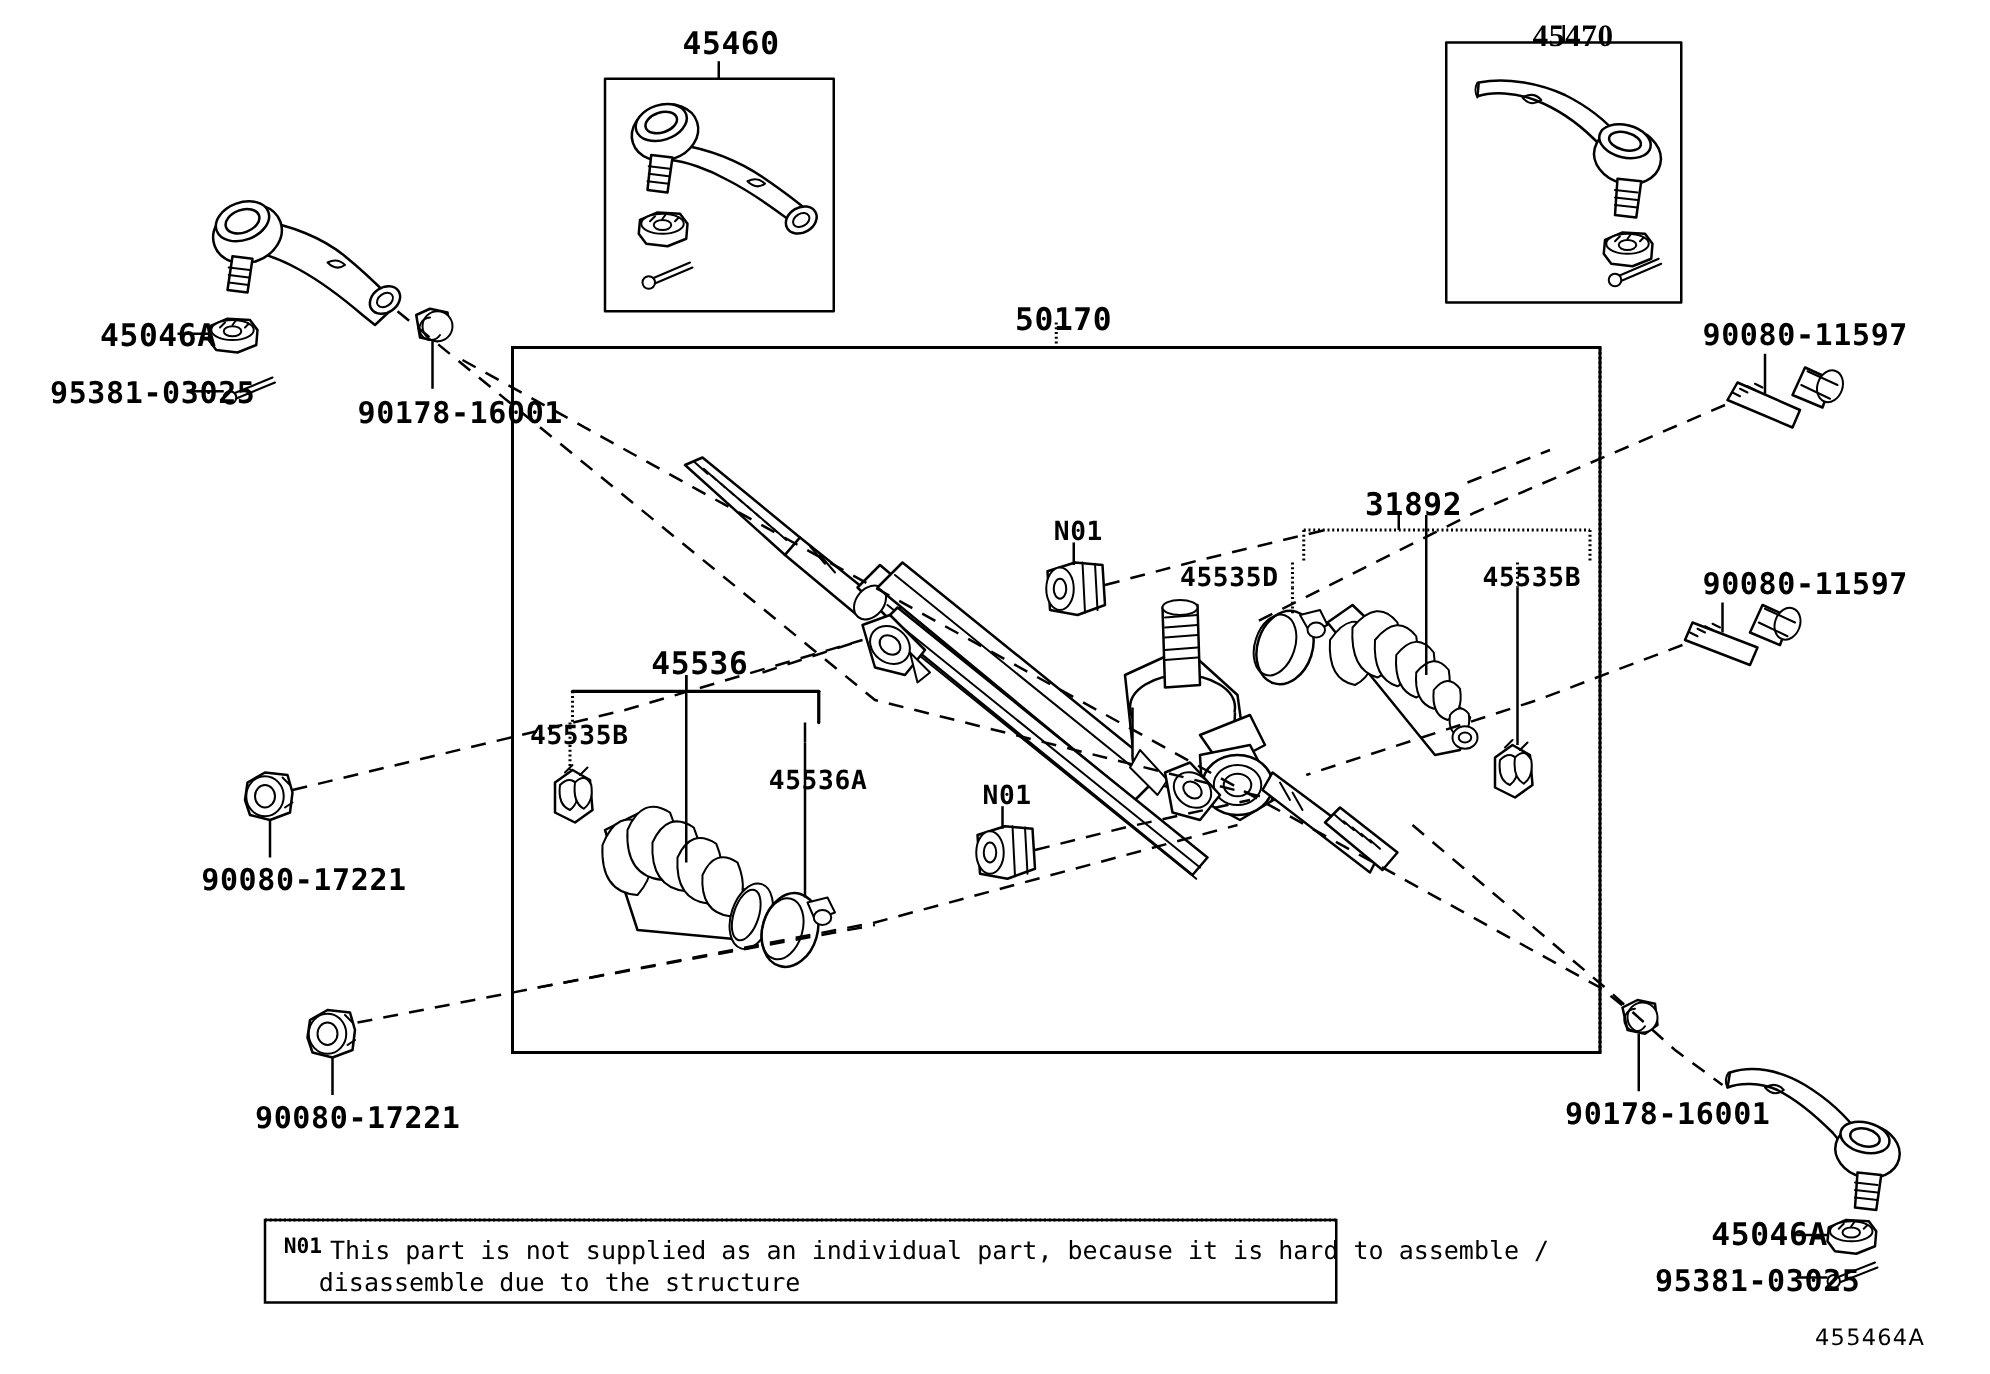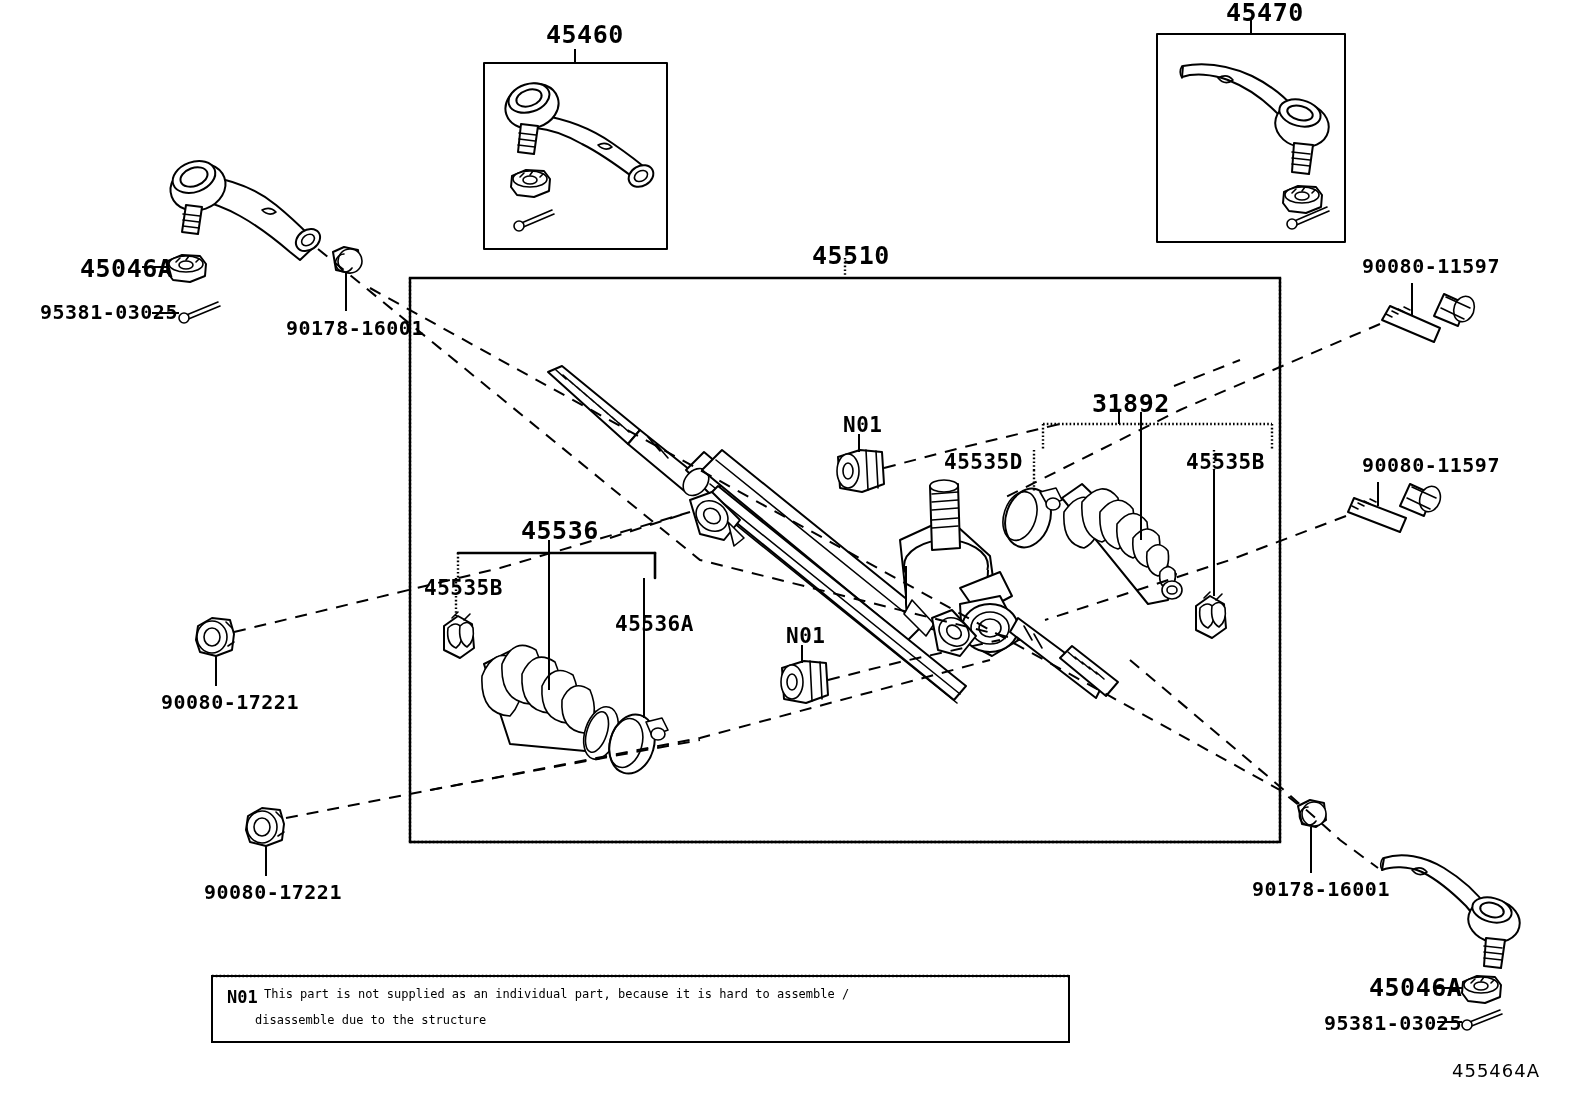--- a/index.html
+++ b/index.html
@@ -25,25 +25,25 @@
   .lbl {
     position: absolute;
     color: #000;
     font-family: "DejaVu Sans Mono", "Liberation Mono", monospace;
     font-weight: bold;
     white-space: pre;
     line-height: 1;
   }
   .lbl-lg { font-size: 25px; letter-spacing: 0.5px; }
   .lbl-md { font-size: 21px; letter-spacing: 0.5px; }
-  .lbl-sm { font-size: 20px; letter-spacing: 0.5px; }
+  .lbl-sm { font-size: 24px; letter-spacing: 0.5px; }
   .note-text {
     position: absolute;
     font-family: "DejaVu Sans Mono", "Liberation Mono", monospace;
-    font-size: 12px;
+    font-size: 20px;
     color: #000;
     white-space: pre;
     line-height: 1.45;
   }
   .note-tag {
     position: absolute;
     font-family: "DejaVu Sans Mono", "Liberation Mono", monospace;
     font-size: 17px;
     font-weight: bold;
     color: #000;
@@ -432,22 +432,22 @@
       <line x1="644" y1="578" x2="644" y2="594" class="leader"></line>
     </g>
 
     <g>
       <rect x="212" y="976" width="857" height="66" fill="#fff" stroke="#000" stroke-width="2"></rect>
       <line x1="212" y1="976" x2="1069" y2="976" class="dotted"></line>
     </g>
   </svg>
 
   <div class="lbl lbl-lg" style="left:546px; top:22px;">45460</div>
-  <div class="lbl lbl-lg" style="left:1226px; top:0px;">45470</div>
-  <div class="lbl lbl-lg" style="left:812px; top:243px;">45510</div>
+  <div class="lbl lbl-lg" style="left:1226px; top:17px;font-family:Liberation Serif, serif;">45470</div>
+  <div class="lbl lbl-lg" style="left:812px; top:243px;">50170</div>
 
   <div class="lbl lbl-lg" style="left:80px;  top:256px;">45046A</div>
   <div class="lbl lbl-sm" style="left:40px;  top:302px;">95381-03025</div>
   <div class="lbl lbl-sm" style="left:286px; top:318px;">90178-16001</div>
 
   <div class="lbl lbl-sm" style="left:1362px; top:256px;">90080-11597</div>
   <div class="lbl lbl-sm" style="left:1362px; top:455px;">90080-11597</div>
 
   <div class="lbl lbl-md" style="left:843px; top:415px;">N01</div>
   <div class="lbl lbl-md" style="left:786px; top:626px;">N01</div>

